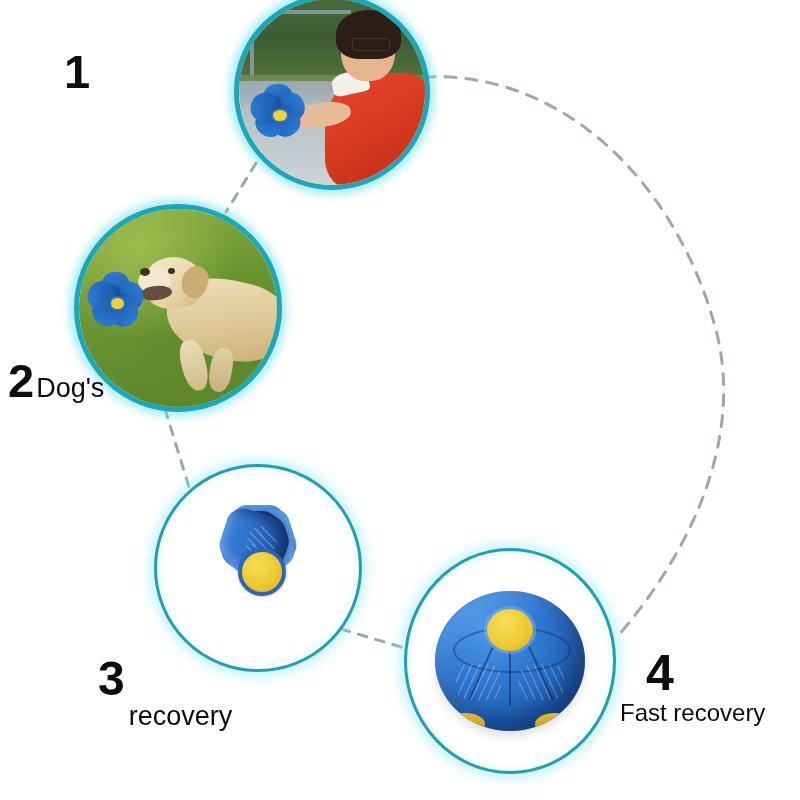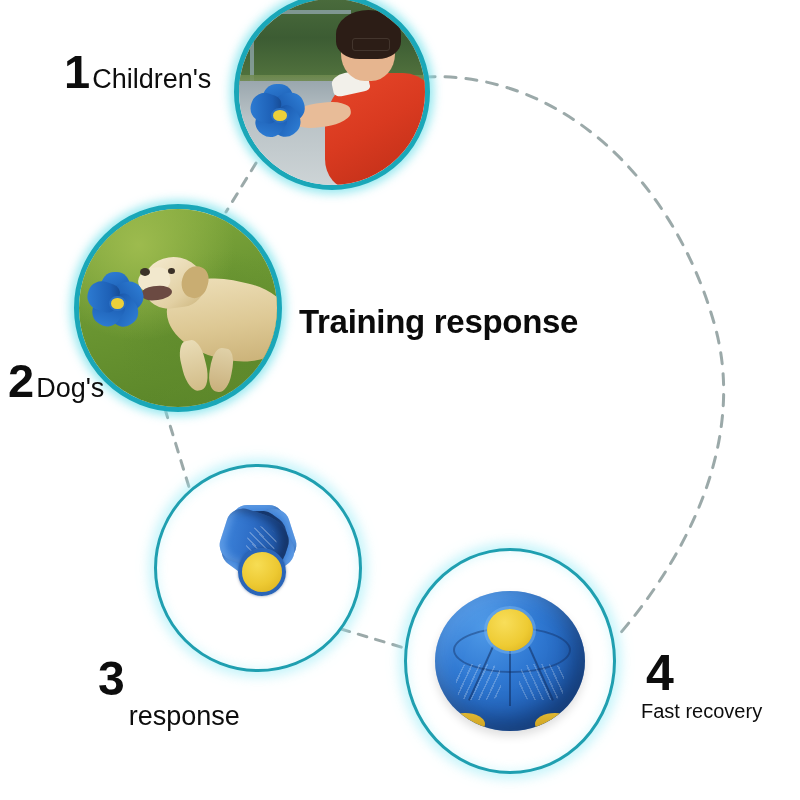--- a/index.html
+++ b/index.html
@@ -362,21 +362,21 @@
   }
 
   #label-1 { left: 64px;  top: 48px; }
   #label-2 { left: 8px;   top: 357px; }
   #label-3 { left: 98px;  top: 655px; }
   #label-4 { left: 620px; top: 648px; }
 
   #label-3 .step-num { font-size: 48px; }
   #label-4 { text-align: left; }
   #label-4 .step-num { font-size: 50px; margin-left: 26px; }
-  #label-4 .step-text-stack { font-size: 20px; line-height: 1.1; margin-top: 2px; margin-left: 21px; }
+  #label-4 .step-text-stack { font-size: 24px; line-height: 1.1; margin-top: 2px; }
 
   
   #headline {
     position: absolute;
     left: 299px;
     top: 301px;
     color: #0b0b0b;
     font-size: 33px;
     font-weight: bold;
     line-height: 1.30;
@@ -463,43 +463,41 @@
       <div class="panel-tex2"></div>
       <div class="cap"></div>
       <div class="foot foot-l"></div>
       <div class="foot foot-r"></div>
     </div>
   </div>
 
   <div id="label-1" class="step-label">
     <div class="step-inline">
       <span class="step-num">1</span>
-      <span class="step-text">Children's</span>
     </div>
   </div>
 
   <div id="label-2" class="step-label">
     <div class="step-inline">
       <span class="step-num">2</span>
       <span class="step-text">Dog's</span>
     </div>
   </div>
 
   <div id="label-3" class="step-label">
     <div class="step-inline">
       <span class="step-num">3</span>
       <span class="step-text-block">
         <br>
-        <span>response</span>
+        <span>recovery</span>
       </span>
     </div>
   </div>
 
   <div id="label-4" class="step-label">
     <div class="step-num">4</div>
     <div class="step-text-stack">Fast recovery</div>
   </div>
 
   <div id="headline">
-    <div>Training response</div>
   </div>
 
 </div>
 
 </body></html>

